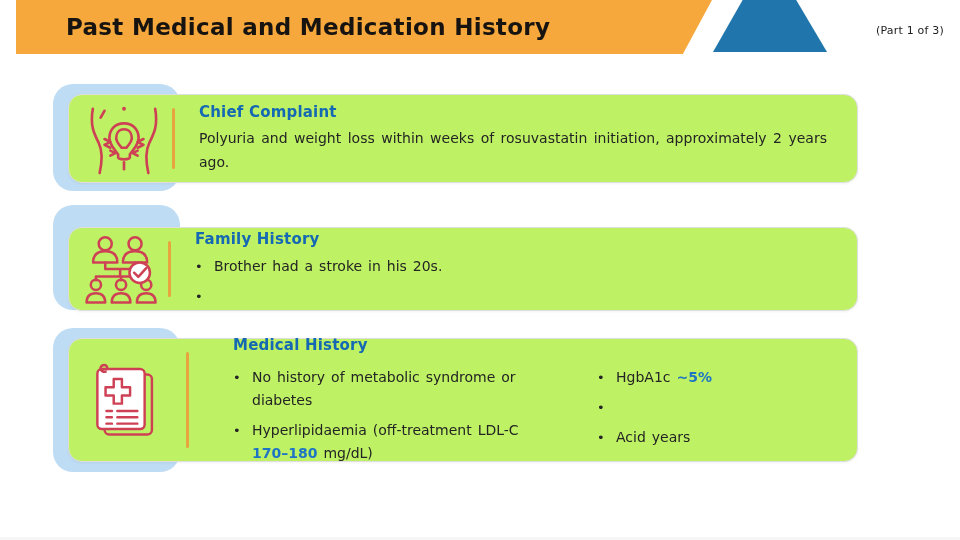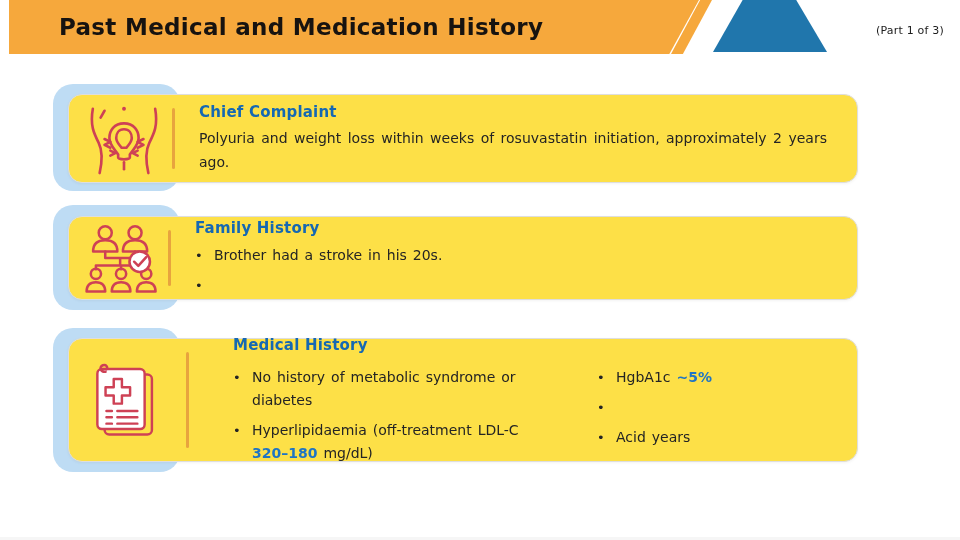--- a/index.html
+++ b/index.html
@@ -10,21 +10,21 @@
   *{margin:0;padding:0;box-sizing:border-box;}
   html,body{background:#e8e8e8;}
   .slide{
     position:relative;width:960px;height:540px;background:#ffffff;overflow:hidden;
     font-family:"DejaVu Sans","Liberation Sans",sans-serif;
     border-bottom:3px solid #f6f6f6;
   }
   
   .topbar{position:absolute;left:0;top:0;width:960px;height:55px;}
   .orange-band{
-    position:absolute;left:9px;top:0;width:690px;height:54px;background:var(--orange);
+    position:absolute;left:16px;top:0;width:690px;height:54px;background:var(--orange);
     clip-path:polygon(0 0,100% 0,95.7% 100%,0 100%);
     display:flex;align-items:center;text-align:right;
   }
   .page-title{
     padding-left:50px;font-size:23px;font-weight:bold;color:var(--title);
     letter-spacing:.3px;white-space:nowrap;
   }
   .orange-stripe{
     position:absolute;left:671px;top:0;width:41px;height:54px;background:var(--orange);
     clip-path:polygon(71% 0,100% 0,29% 100%,0 100%);
@@ -37,27 +37,27 @@
     position:absolute;right:16px;top:24px;font-size:11px;font-weight:normal;color:#1c1c1c;
     letter-spacing:.2px;
   }
   
   .card-wrap{position:absolute;left:53px;width:805px;}
   .card-shadow{
     position:absolute;left:0;top:0;width:127px;height:100%;
     background:var(--shadow-blue);border-radius:20px;
   }
   .card{
-    position:absolute;left:15px;top:10px;width:790px;background:#fde047;
+    position:absolute;left:15px;top:10px;width:790px;background:#bef264;
     border:1px solid var(--border);border-radius:14px;
     box-shadow:0 1px 3px rgba(0,0,0,.05);
     display:flex;align-items:center;padding:0 24px 0 12px;
   }
   #card1{top:84px;height:107px;}  #card1 .card{height:89px;}
-  #card2{top:205px;height:105px;} #card2 .card{height:84px;top:11px;}
+  #card2{top:205px;height:105px;} #card2 .card{height:84px;top:22px;}
   #card3{top:328px;height:144px;} #card3 .card{height:124px;gap:20px;}
   .icon-box{flex:0 0 76px;display:flex;align-items:center;justify-content:center;}
   .vdivider{width:3px;border-radius:2px;background:var(--divider);align-self:stretch;margin:13px 0 13px 5px;}
   .card-content{flex:1;padding-left:24px;}
   .card-heading{font-size:15px;font-weight:bold;color:var(--head-blue);letter-spacing:.2px;margin-bottom:5px;}
   .card-body{
     font-size:14px;color:var(--dark);line-height:24px;word-spacing:1.5px;
     text-align:justify;padding-right:6px;
   }
   .bullet{display:flex;font-size:14px;color:var(--dark);line-height:23px;word-spacing:1.5px;margin-top:7px;}
@@ -162,21 +162,21 @@
       <div class="card-content">
         <div class="card-heading">Medical History</div>
         <div class="cols">
           <div class="col-left">
             <div class="bullet">
               <span class="dot">•</span>
               <span><span>No history of metabolic syndrome or diabetes</span><span class="blue-val"></span><span></span></span>
             </div>
             <div class="bullet">
               <span class="dot">•</span>
-              <span><span>Hyperlipidaemia (off-treatment LDL-C </span><span class="blue-val">320–180</span><span> mg/dL)</span></span>
+              <span><span>Hyperlipidaemia (off-treatment LDL-C </span><span class="blue-val">170–180</span><span> mg/dL)</span></span>
             </div>
           </div>
           <div class="col-right">
             <div class="bullet">
               <span class="dot">•</span>
               <span><span>HgbA1c </span><span class="blue-val">~5%</span><span></span></span>
             </div>
             <div class="bullet">
               <span class="dot">•</span>
             </div>

